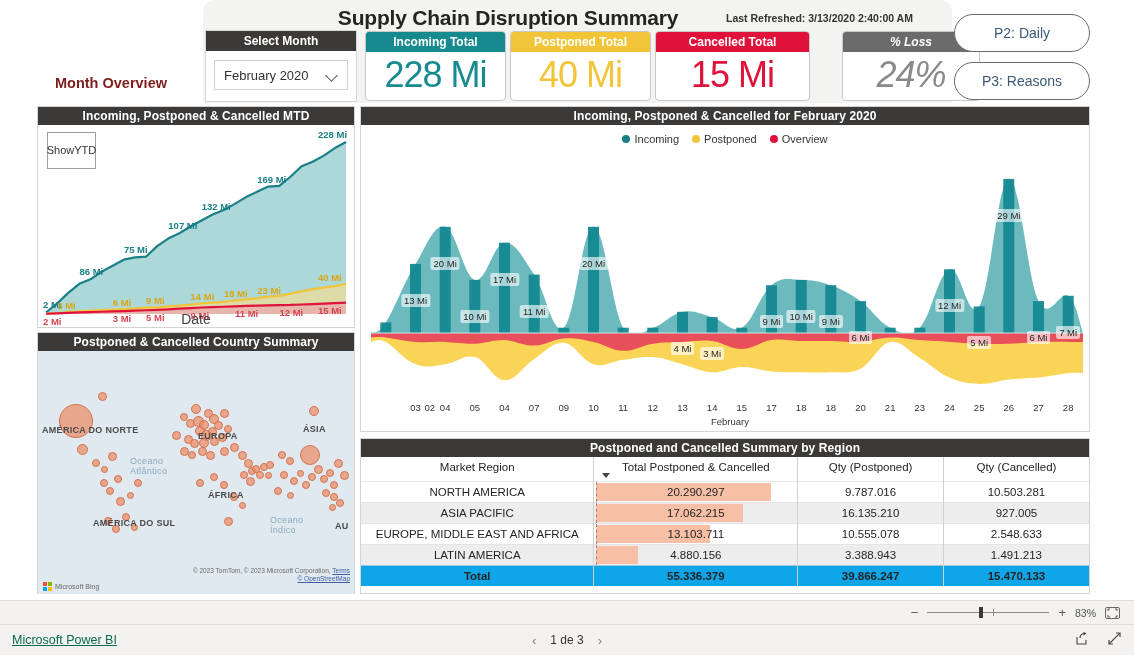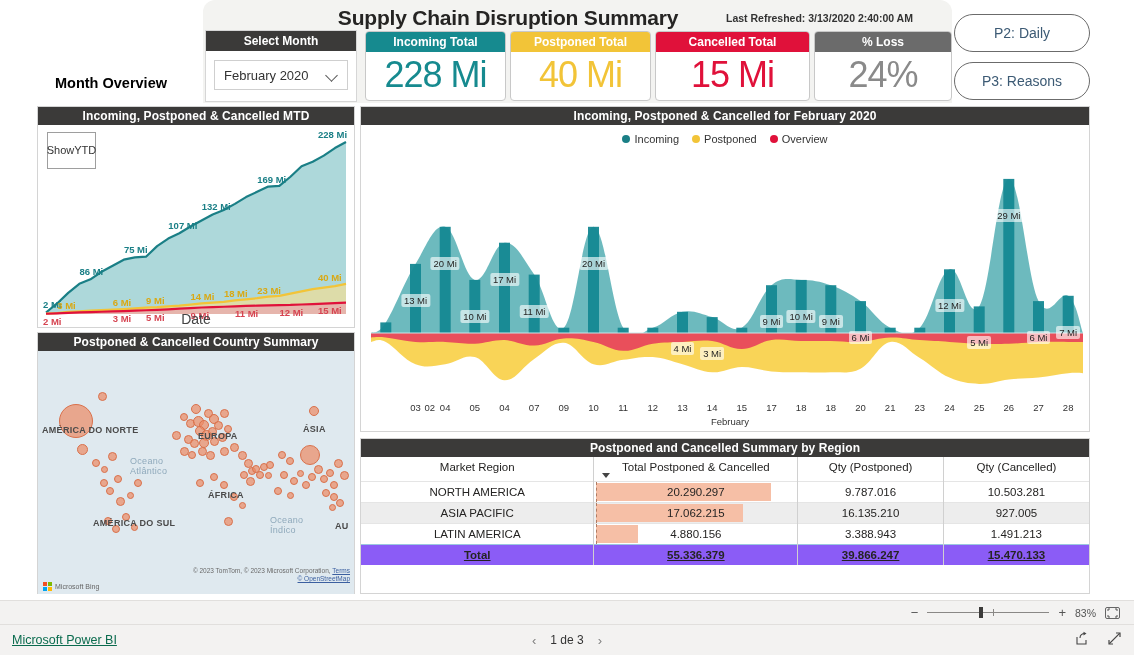--- a/index.html
+++ b/index.html
@@ -24,21 +24,21 @@
     text-align:center; font-size:21px; font-weight:bold; color:#252423;
     letter-spacing:-0.2px;
   }
   .refreshed{
     position:absolute; left:726px; top:12px; width:230px;
     font-size:10.5px; font-weight:bold; color:#333; text-align:left;
   }
 
   .month-overview{
     position:absolute; left:55px; top:75px; width:130px;
-    font-size:14.5px; font-weight:bold; color:#000000;
+    font-size:14.5px; font-weight:bold; color:#7f1d1d;
   }
 
   
   .slicer{
     position:absolute; left:205px; top:30px; width:152px; height:72px;
     background:#ffffff; border:1px solid #d6d6d6;
   }
   .slicer-head{
     height:20px; background:#3b3a39; color:#fff; font-size:12px; font-weight:bold;
     display:flex; align-items:center; justify-content:center;
@@ -66,21 +66,21 @@
     font-size:12px; font-weight:bold;
   }
   .kpi .kpi-val{
     flex:1; display:flex; align-items:center; justify-content:center;
     font-size:36px; font-weight:400; letter-spacing:-1px; line-height:1;
     padding-bottom:3px;
   }
   #kpi-incoming { left:365px; width:141px; }
   #kpi-postponed{ left:510px; width:141px; }
   #kpi-cancelled{ left:655px; width:155px; }
-  #kpi-loss     { left:814px; width:138px; }
+  #kpi-loss     { left:842px; width:138px;font-style:italic; }
 
   
   .pagebtn{
     position:absolute; left:954px; width:136px; height:38px;
     border:1.4px solid #6b6b6b; border-radius:19px; background:#fff;
     display:flex; align-items:center; justify-content:center;
     font-size:14px; color:#3c5a74;
   }
   #btn-p2{ top:14px; }
   #btn-p3{ top:62px; }
@@ -164,21 +164,21 @@
   }
   thead th:last-child{ border-right:none;margin-top:16px; }
   .sortcaret{
     position:absolute; left:8px; bottom:3px; width:0; height:0;
     border-left:4px solid transparent; border-right:4px solid transparent; border-top:5px solid #444;
   }
   tbody tr{ border-top:1px solid #e5e5e5; }
   tbody tr:nth-child(even){ background:#ededed; }
   tbody td{ padding:3px 6px; text-align:center; border-right:1px solid #d0d0d0; height:20px; }
   tbody td:last-child{ border-right:none; }
-  tbody tr.total-row{ border-top:1.5px solid #9ac7e0; background:#8b5cf6; font-weight:bold;text-decoration:underline; }
+  tbody tr.total-row{ border-top:1.5px solid #9ac7e0; background:#0ea5e9; font-weight:bold; }
   .bar-cell{ position:relative; padding:0 !important; }
   .bar-wrap{ position:relative; height:20px; display:flex; align-items:center; }
   .bar-fill{ position:absolute; left:2px; top:1px; bottom:1px; background:#f6bfa6; }
   .bar-txt{ position:relative; width:100%; text-align:center; z-index:2; }
   .dash-left{ position:absolute; left:2px; top:0; bottom:0; border-left:1px dashed #b07c63; }
 
   
   .zoombar{
     position:absolute; left:0; top:600px; width:1134px; height:24px;
     background:#f3f2f1; border-top:1px solid #e1dfdd;
@@ -550,20 +550,32 @@
                 <div class="bar-wrap">
                   <span class="bar-fill" style="width:72.24%"></span>
                   <span class="dash-left"></span>
                   <span class="bar-txt">17.062.215</span>
                 </div>
               </td>
               <td>16.135.210</td>
               <td>927.005</td>
             </tr>
             <tr>
+              <td>EUROPE, MIDDLE EAST AND AFRICA</td>
+              <td class="bar-cell">
+                <div class="bar-wrap">
+                  <span class="bar-fill" style="width:55.9%"></span>
+                  <span class="dash-left"></span>
+                  <span class="bar-txt">13.103.711</span>
+                </div>
+              </td>
+              <td>10.555.078</td>
+              <td>2.548.633</td>
+            </tr>
+            <tr>
               <td>LATIN AMERICA</td>
               <td class="bar-cell">
                 <div class="bar-wrap">
                   <span class="bar-fill" style="width:20.64%"></span>
                   <span class="dash-left"></span>
                   <span class="bar-txt">4.880.156</span>
                 </div>
               </td>
               <td>3.388.943</td>
               <td>1.491.213</td>

